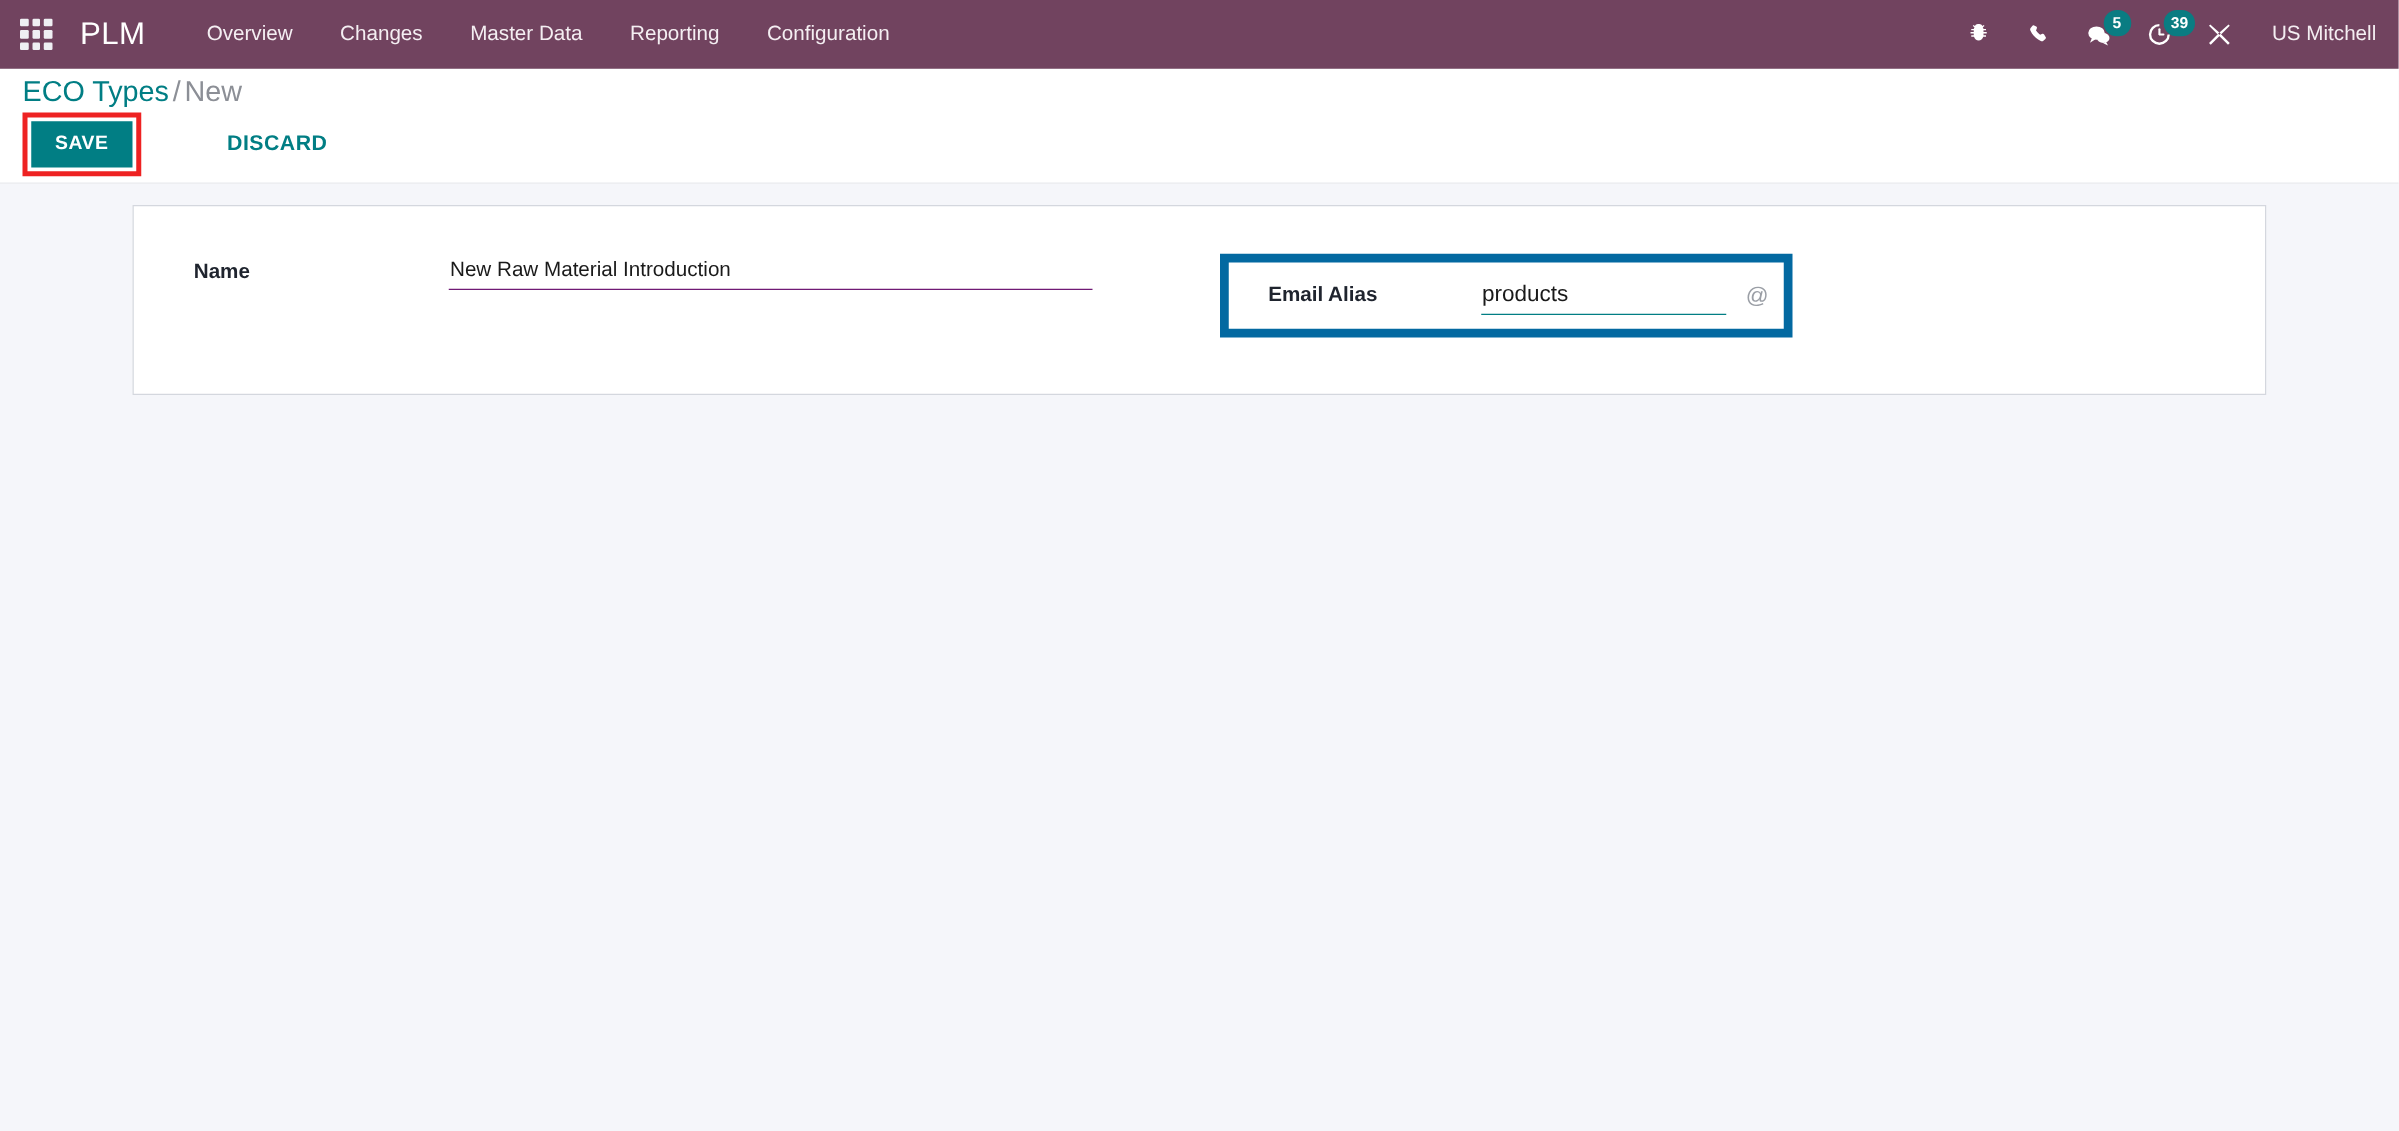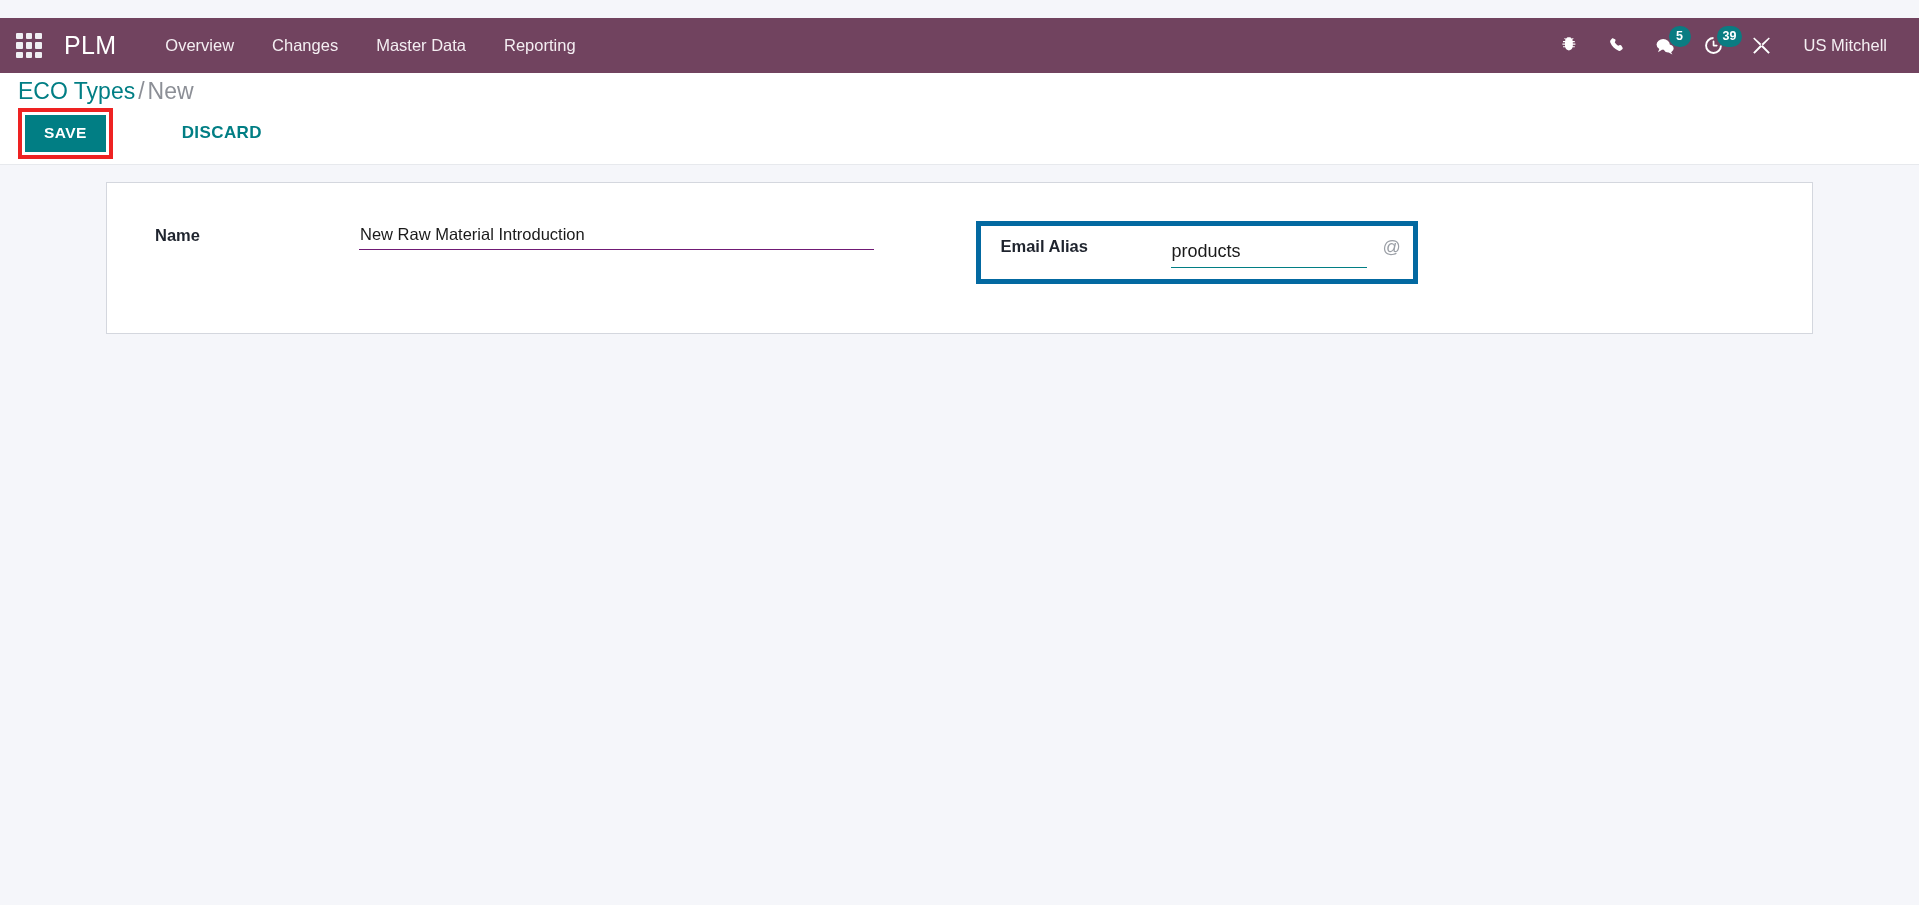--- a/index.html
+++ b/index.html
@@ -16,24 +16,23 @@
     color: #374151;
     -webkit-font-smoothing: antialiased;
   }
 
   
   .navbar {
     height: 55px;
     background: #71435f;
     display: flex;
     align-items: center;
-    padding: 0 14px 0 12px;
+    padding: 0 0 0 12px;
     color: #ffffff;
     position: relative;
-    margin-top: 18px;
   }
 
   .apps-grid {
     width: 34px;
     height: 34px;
     display: grid;
     grid-template-columns: repeat(3, 1fr);
     grid-template-rows: repeat(3, 1fr);
     gap: 3px;
     padding: 4px;
@@ -273,23 +272,24 @@
     background: transparent;
     outline: none;
     padding: 2px 1px 4px 1px;
     width: 515px;
     line-height: 1.35;
   }
   .field-input::placeholder { color: #b4b7bd; }
 
   
   .annot-alias {
-    border: 5px solid #0369a1;
-    padding: 11px 12px 11px 12px;
-    display: flex;
+    border: 7px solid #0369a1;
+    padding: 11px 12px 11px 24px;
+    display: flex;
+    align-items: center;
     margin-left: -4px;
   }
   .annot-alias .field-label {
     width: 178px;
     padding-left: 8px;
   }
 
   .alias-input {
     font-family: inherit;
     font-size: 18px;
@@ -326,20 +326,21 @@
       <span></span>
   </div>
 
   <div class="brand">PLM</div>
 
   <div class="menu-items">
     <div class="menu-item">Overview</div>
     <div class="menu-item">Changes</div>
     <div class="menu-item">Master Data</div>
     <div class="menu-item">Reporting</div>
+    <div class="menu-item">Configuration</div>
   </div>
 
   <div class="nav-spacer"></div>
 
   <div class="sys-icons">
 
     <div class="sys-icon">
       <svg width="17" height="19" viewBox="0 0 17 19" aria-hidden="true">
         <path d="M8.5 1.2c1.0 0 1.9.6 2.3 1.5l1.2-.8.6.9-1.4.9c.3.4.5.9.6 1.4h2.0v1.1h-2.0v1.4h2.6v1.1h-2.6v1.5h2.0v1.1h-2.2c-.5 1.8-2.0 3.1-3.7 3.1s-3.2-1.3-3.7-3.1H2.0v-1.1h2.0V8.7H1.4V7.6h2.6V6.2H2.0V5.1h2.0c.1-.5.3-1.0.6-1.4l-1.4-.9.6-.9 1.2.8C5.4 1.8 6.3 1.2 7.3 1.2z"></path>
       </svg>

